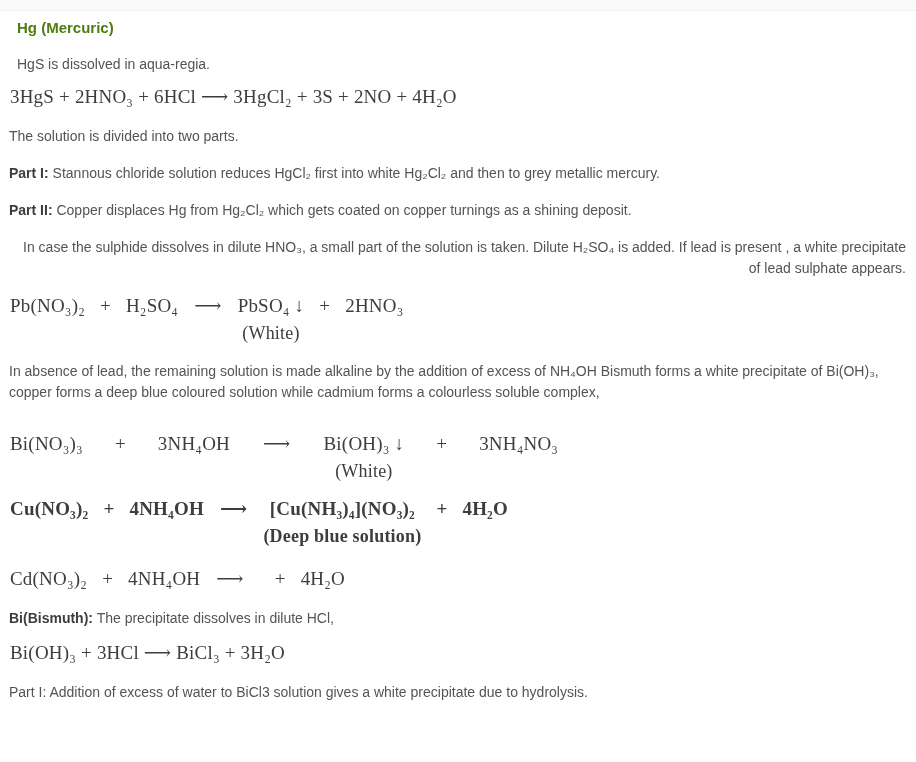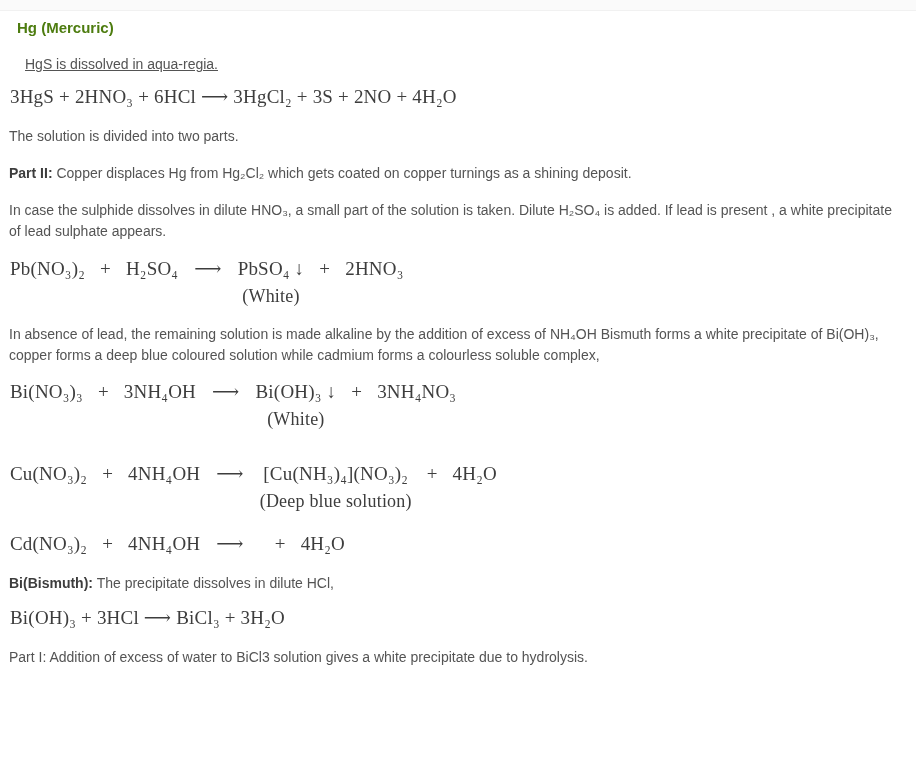--- a/index.html
+++ b/index.html
@@ -26,21 +26,21 @@
     font-weight: 700;
     color: #4d7c0f;
     line-height: 20px;
   }
   p.body {
     margin: 16px 0 0 0;
     font-size: 14px;
     line-height: 21px;
     color: #545454;
   }
-  p.indent { margin-left: 16px; text-decoration: underline; }
+  p.indent { margin-left: 8px; }
   p.body b.lbl { font-weight: 700; color: #3d3d3d; }
   .equation {
     display: flex;
     align-items: flex-start;
     margin: 12px 0 0 1px;
     font-family: "Liberation Serif", "DejaVu Serif", serif;
     font-size: 19px;
     line-height: 26px;
     color: #3d3d3d;
     letter-spacing: 0.2px;
@@ -57,25 +57,25 @@
     font-size: 18px;
     line-height: 24px;
     margin-top: 2px;
     white-space: nowrap;
   }
   
   .m-intro    { margin-top: 17px; }
   .m-eq1      { margin-top: 9px; }
   .m-divided  { margin-top: 14px; }
   .m-part     { margin-top: 16px; }
-  .m-sulphide { margin-top: 15px; }
+  .m-sulphide { margin-top: 15px; text-align: right; }
   .m-eq2      { margin-top: 14px; }
   .m-absence  { margin-top: 14px; }
-  .m-eq3      { margin-top: 13px; }
-  .m-eq4      { margin-top: 30px; }
+  .m-eq3      { margin-top: 28px; gap: 17px; }
+  .m-eq4      { margin-top: 13px; font-weight: bold; }
   .m-eq5      { margin-top: 18px; }
   .m-bismuth  { margin-top: 17px; }
   .m-eq6      { margin-top: 11px; }
   .m-hydro    { margin-top: 14px; }
 </style>
 </head>
 <body>
 
 <div class="page">
   <div class="topbar"></div>
@@ -84,20 +84,21 @@
     <h1 class="heading">Hg (Mercuric)</h1>
 
     <p class="body indent m-intro">HgS is dissolved in aqua-regia.</p>
 
     <div class="equation m-eq1">
       <span class="term">3HgS + 2HNO₃ + 6HCl ⟶ 3HgCl₂ + 3S + 2NO + 4H₂O</span>
     </div>
 
     <p class="body m-divided">The solution is divided into two parts.</p>
 
+    <p class="body m-part"><b class="lbl">Part I:</b><span> Stannous chloride solution reduces HgCl₂ first into white Hg₂Cl₂ and then to grey metallic mercury.</span></p>
 
     <p class="body m-part"><b class="lbl">Part II:</b><span> Copper displaces Hg from Hg₂Cl₂ which gets coated on copper turnings as a shining deposit.</span></p>
 
     <p class="body m-sulphide">In case the sulphide dissolves in dilute HNO₃,  a small part of the solution is taken. Dilute H₂SO₄ is added. If lead is present , a white precipitate of lead sulphate appears.</p>
 
     <div class="equation m-eq2">
       <span class="term">Pb(NO₃)₂</span>
       <span class="term op">+</span>
       <span class="term">H₂SO₄</span>
       <span class="term arrow">⟶</span>

